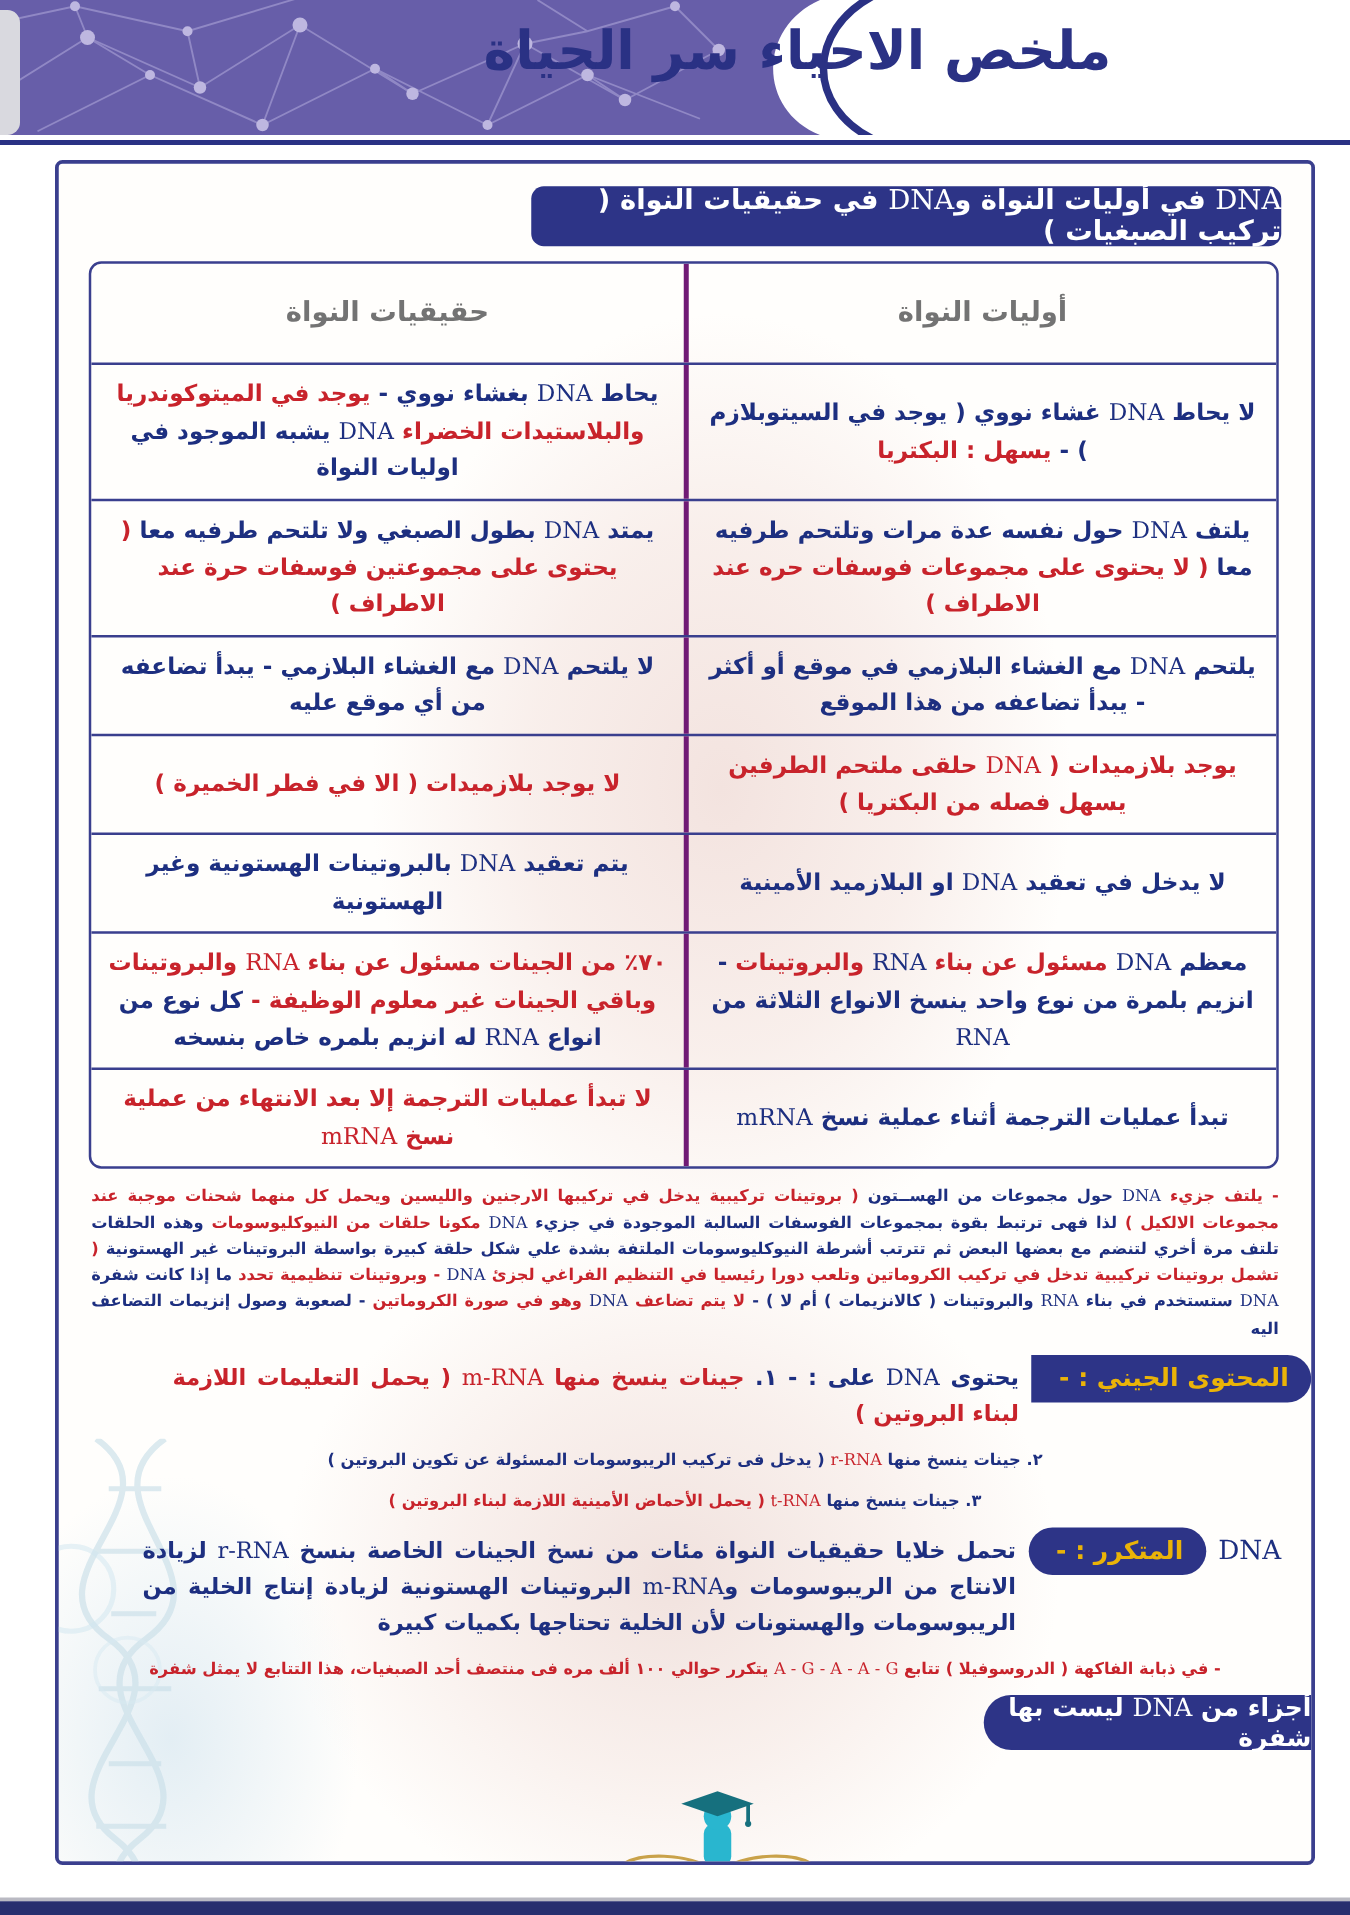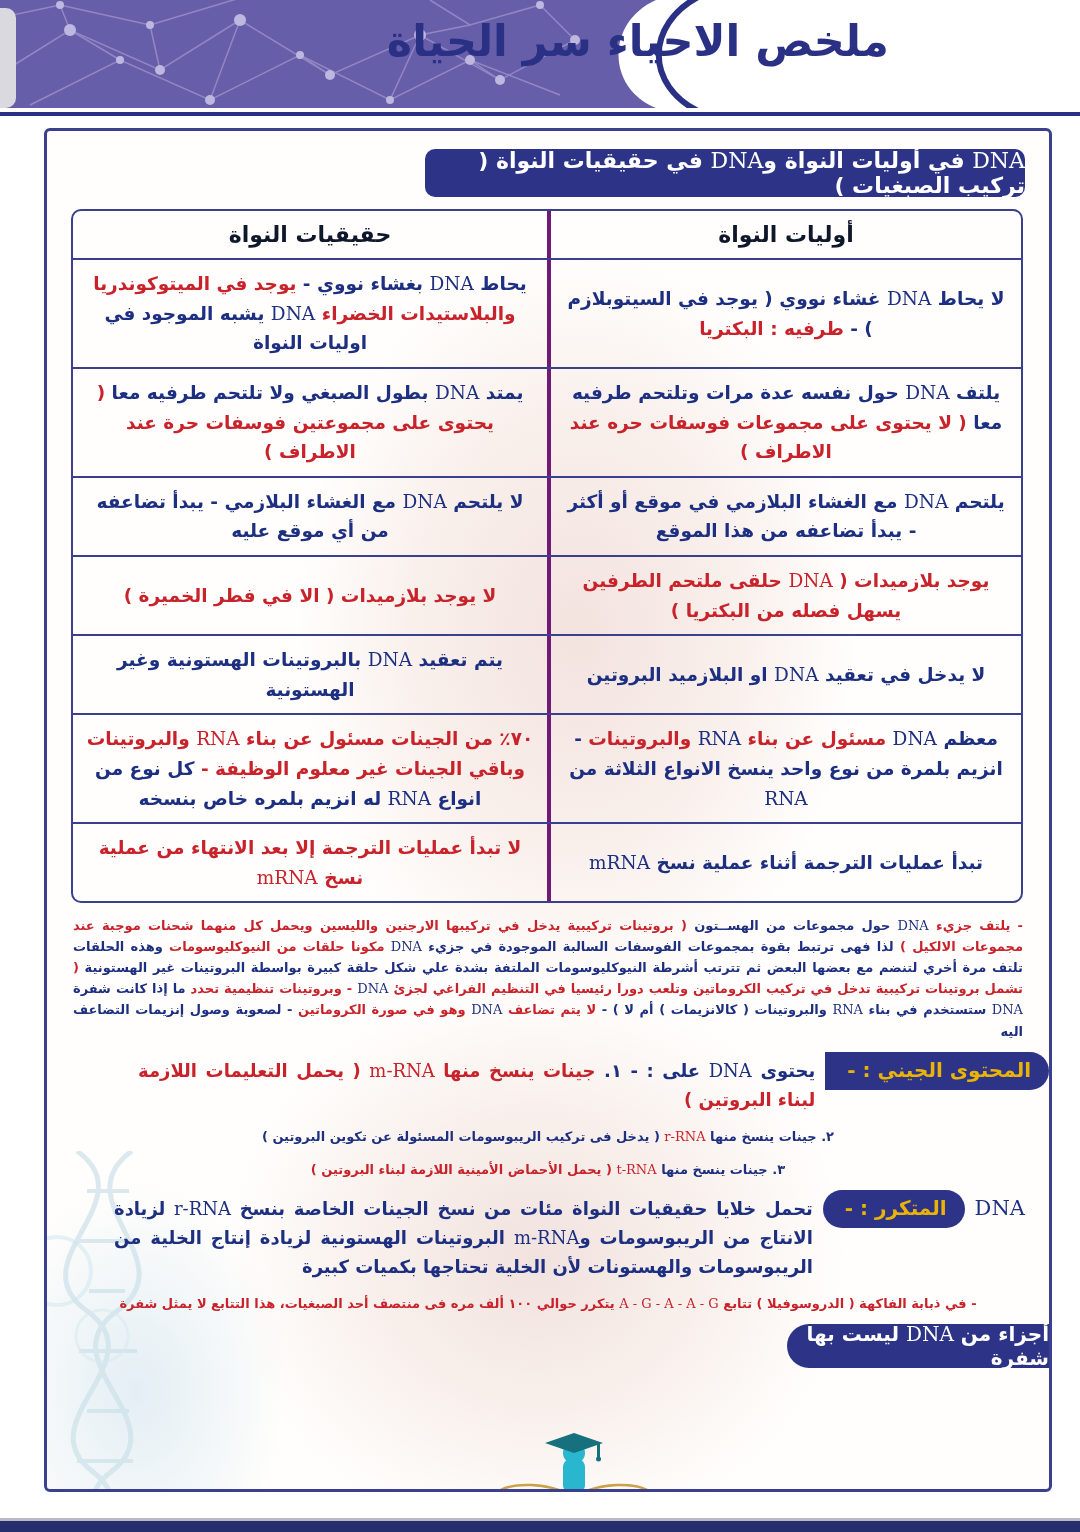--- a/index.html
+++ b/index.html
@@ -53,21 +53,21 @@
     overflow: hidden; background: transparent;
   }
   .trow { display: grid; grid-template-columns: 1fr 1fr; border-top: 2px solid #3a3f8e; }
   .trow:first-child { border-top: none; }
   .cell {
     padding: 9px 12px; text-align: center; font-size: 18.5px; font-weight: bold;
     line-height: 1.6; display: flex; align-items: center; justify-content: center;
     border-left: 4px solid #701a75;
   }
   .cell:last-child { border-left: none; }
-  .thead .cell { font-size: 22px; color: #0f172a; padding: 6px; }
+  .thead .cell { font-size: 22px; color: #737373; padding: 22px; }
 
   
   .seg-b  { color: #1d2f80; }
   .seg-r  { color: #c8232b; }
   .seg-l  { color: #1d2f80; font-family: "DejaVu Serif", serif; font-weight: normal; }
   .seg-lr { color: #c8232b; font-family: "DejaVu Serif", serif; font-weight: normal; }
   .seg-w  { color: #ffffff; }
   .seg-wl { color: #ffffff; font-family: "DejaVu Serif", serif; font-weight: normal; }
 
   
@@ -162,21 +162,21 @@
           <span><span class="seg-wl" dir="ltr">DNA</span><span class="seg-w"> في أوليات النواة و</span><span class="seg-wl" dir="ltr">DNA</span><span class="seg-w"> في حقيقيات النواة ( تركيب الصبغيات )</span></span>
         </div>
 
       <div class="dna-table">
         <div class="trow thead">
           <div class="cell">أوليات النواة</div>
           <div class="cell">حقيقيات النواة</div>
         </div>
         <div class="trow">
           <div class="cell">
-              <span><span class="seg-b">لا يحاط </span><span class="seg-l" dir="ltr">DNA</span><span class="seg-b"> غشاء نووي ( يوجد في السيتوبلازم ) - </span><span class="seg-r">طرفيه : البكتريا</span></span>
+              <span><span class="seg-b">لا يحاط </span><span class="seg-l" dir="ltr">DNA</span><span class="seg-b"> غشاء نووي ( يوجد في السيتوبلازم ) - </span><span class="seg-r">يسهل : البكتريا</span></span>
             </div>
           <div class="cell">
               <span><span class="seg-b">يحاط </span><span class="seg-l" dir="ltr">DNA</span><span class="seg-b"> بغشاء نووي - </span><span class="seg-r">يوجد في الميتوكوندريا والبلاستيدات الخضراء </span><span class="seg-l" dir="ltr">DNA</span><span class="seg-b"> يشبه الموجود في اوليات النواة</span></span>
             </div>
         </div>
         <div class="trow">
           <div class="cell">
               <span><span class="seg-b">يلتف </span><span class="seg-l" dir="ltr">DNA</span><span class="seg-b"> حول نفسه عدة مرات وتلتحم طرفيه معا </span><span class="seg-r">( لا يحتوى على مجموعات فوسفات حره عند الاطراف )</span></span>
             </div>
           <div class="cell">
@@ -194,21 +194,21 @@
         <div class="trow">
           <div class="cell">
               <span><span class="seg-r">يوجد بلازميدات ( </span><span class="seg-lr" dir="ltr">DNA</span><span class="seg-r"> حلقى ملتحم الطرفين يسهل فصله من البكتريا )</span></span>
             </div>
           <div class="cell">
               <span><span class="seg-r">لا يوجد بلازميدات ( الا في فطر الخميرة )</span></span>
             </div>
         </div>
         <div class="trow">
           <div class="cell">
-              <span><span class="seg-b">لا يدخل في تعقيد </span><span class="seg-l" dir="ltr">DNA</span><span class="seg-b"> او البلازميد البروتين</span></span>
+              <span><span class="seg-b">لا يدخل في تعقيد </span><span class="seg-l" dir="ltr">DNA</span><span class="seg-b"> او البلازميد الأمينية</span></span>
             </div>
           <div class="cell">
               <span><span class="seg-b">يتم تعقيد </span><span class="seg-l" dir="ltr">DNA</span><span class="seg-b"> بالبروتينات الهستونية وغير الهستونية</span></span>
             </div>
         </div>
         <div class="trow">
           <div class="cell">
               <span><span class="seg-b">معظم </span><span class="seg-l" dir="ltr">DNA</span><span class="seg-r"> مسئول عن بناء </span><span class="seg-l" dir="ltr">RNA</span><span class="seg-r"> والبروتينات</span><span class="seg-b"> - انزيم بلمرة من نوع واحد ينسخ الانواع الثلاثة من </span><span class="seg-l" dir="ltr">RNA</span></span>
             </div>
           <div class="cell">

